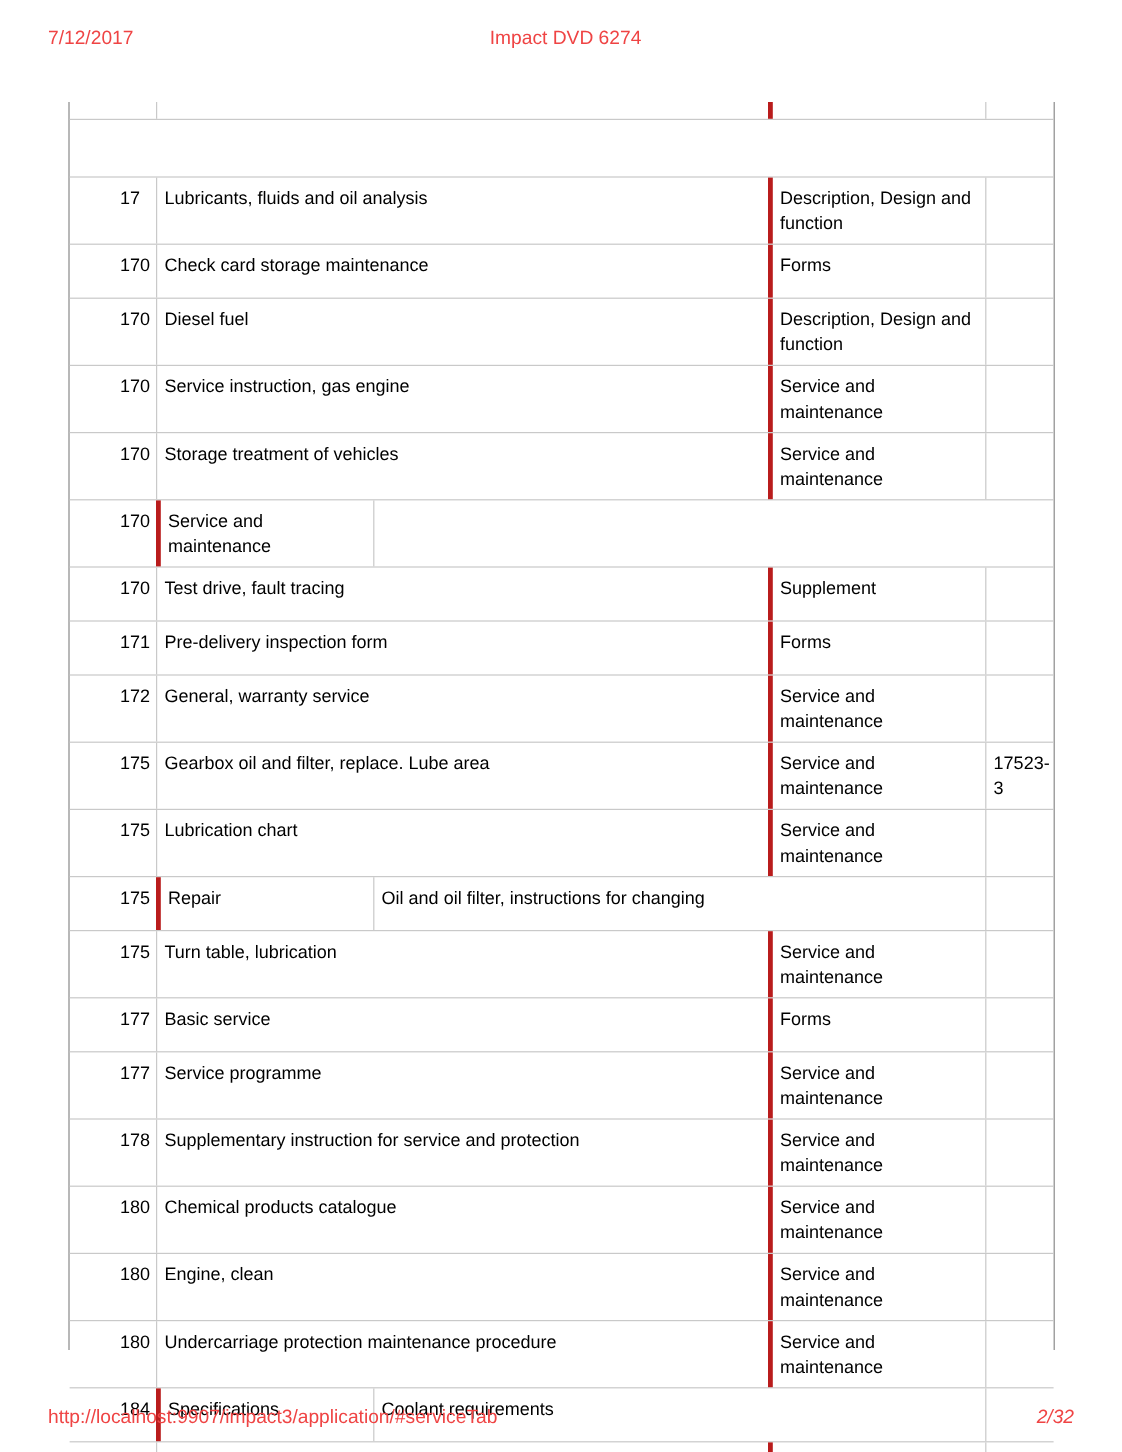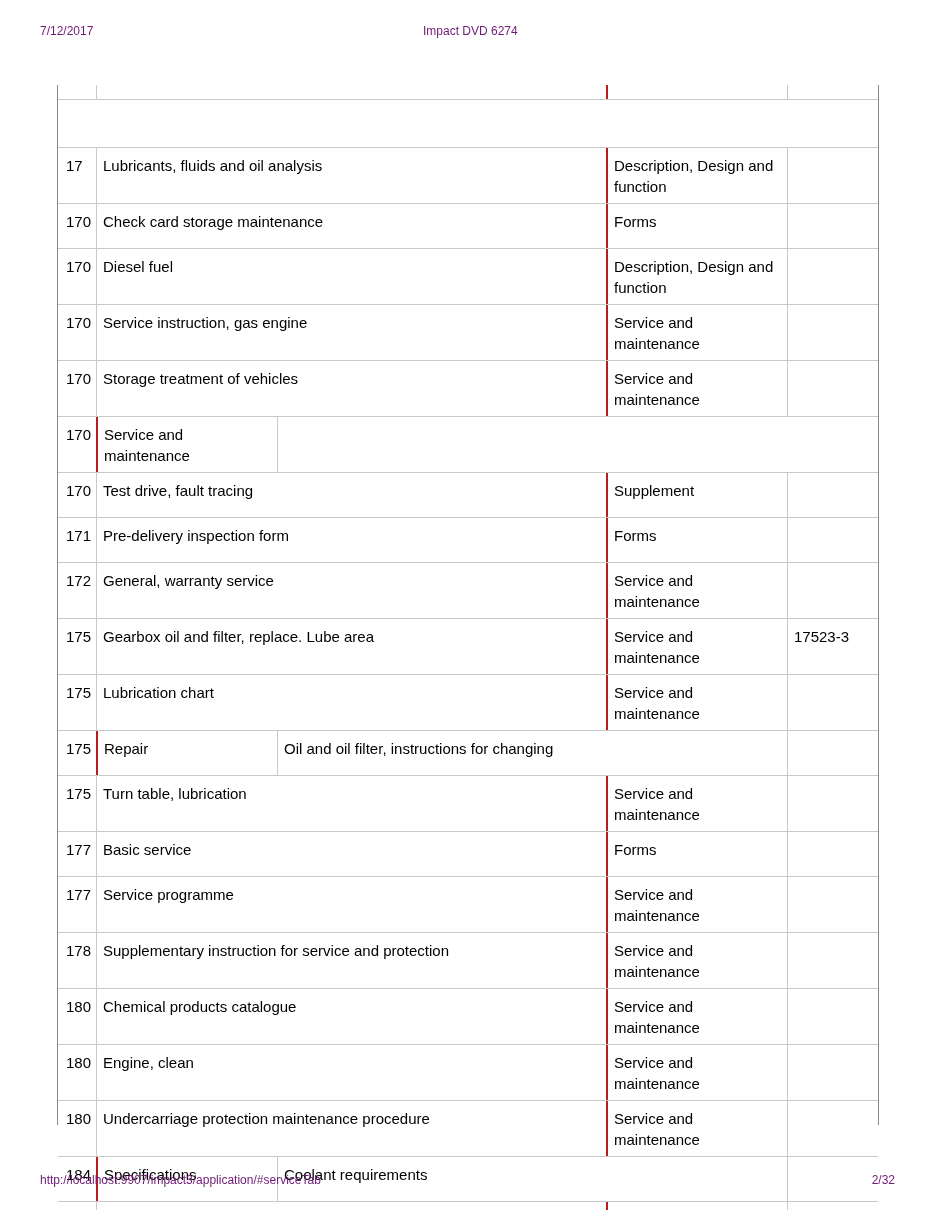--- a/index.html
+++ b/index.html
@@ -10,28 +10,28 @@
     height: 1210px;
     background: #ffffff;
     font-family: "Liberation Sans", sans-serif;
     color: #000000;
     overflow: hidden;
   }
 
   
   .hdr, .ftr {
     position: absolute;
-    font-size: 12px;
-    color: #701a75;
+    font-size: 16px;
+    color: #ef4444;
     white-space: nowrap;
   }
   .hdr.date  { top: 24px; left: 40px; }
   .hdr.title { top: 24px; left: 50%; transform: translateX(-47%); }
   .ftr.url    { top: 1173px; left: 40px; }
-  .ftr.pageno { top: 1173px; right: 40px; }
+  .ftr.pageno { top: 1173px; right: 40px; font-style: italic; }
 
   
   .table-wrap {
     position: absolute;
     left: 57px;
     top: 85px;
     width: 822px;
     height: 1040px;
     border-left: 1px solid #8a8a8a;
     border-right: 1px solid #8a8a8a;
@@ -47,23 +47,23 @@
   .t-row {
     display: flex;
     min-height: 45px;
     border-top: 1px solid #c9c9c9;
   }
   .cell {
     font-size: 15px;
     line-height: 21px;
     padding: 7px 6px 6px 6px;
   }
-  .c-num  { width: 38px;  flex: 0 0 38px;  padding-left: 8px; padding-right: 2px; }
+  .c-num  { width: 38px;  flex: 0 0 38px;  padding-left: 8px; padding-right: 2px; margin-left: 34px; }
   .c-desc { width: 510px; flex: 0 0 510px; border-left: 1px solid #c9c9c9; }
-  .c-cat  { width: 181px; flex: 0 0 181px; border-left: 2px solid #b91c1c; }
+  .c-cat  { width: 181px; flex: 0 0 181px; border-left: 4px solid #b91c1c; }
   .c-code { flex: 1 1 auto; border-left: 1px solid #c9c9c9; }
   .fragment-row .cell { padding: 0; height: 100%; }
 </style>
 </head>
 <body>
 
 <div class="print-page">
 
   <div class="hdr date">7/12/2017</div>
   <div class="hdr title">Impact DVD 6274</div>

